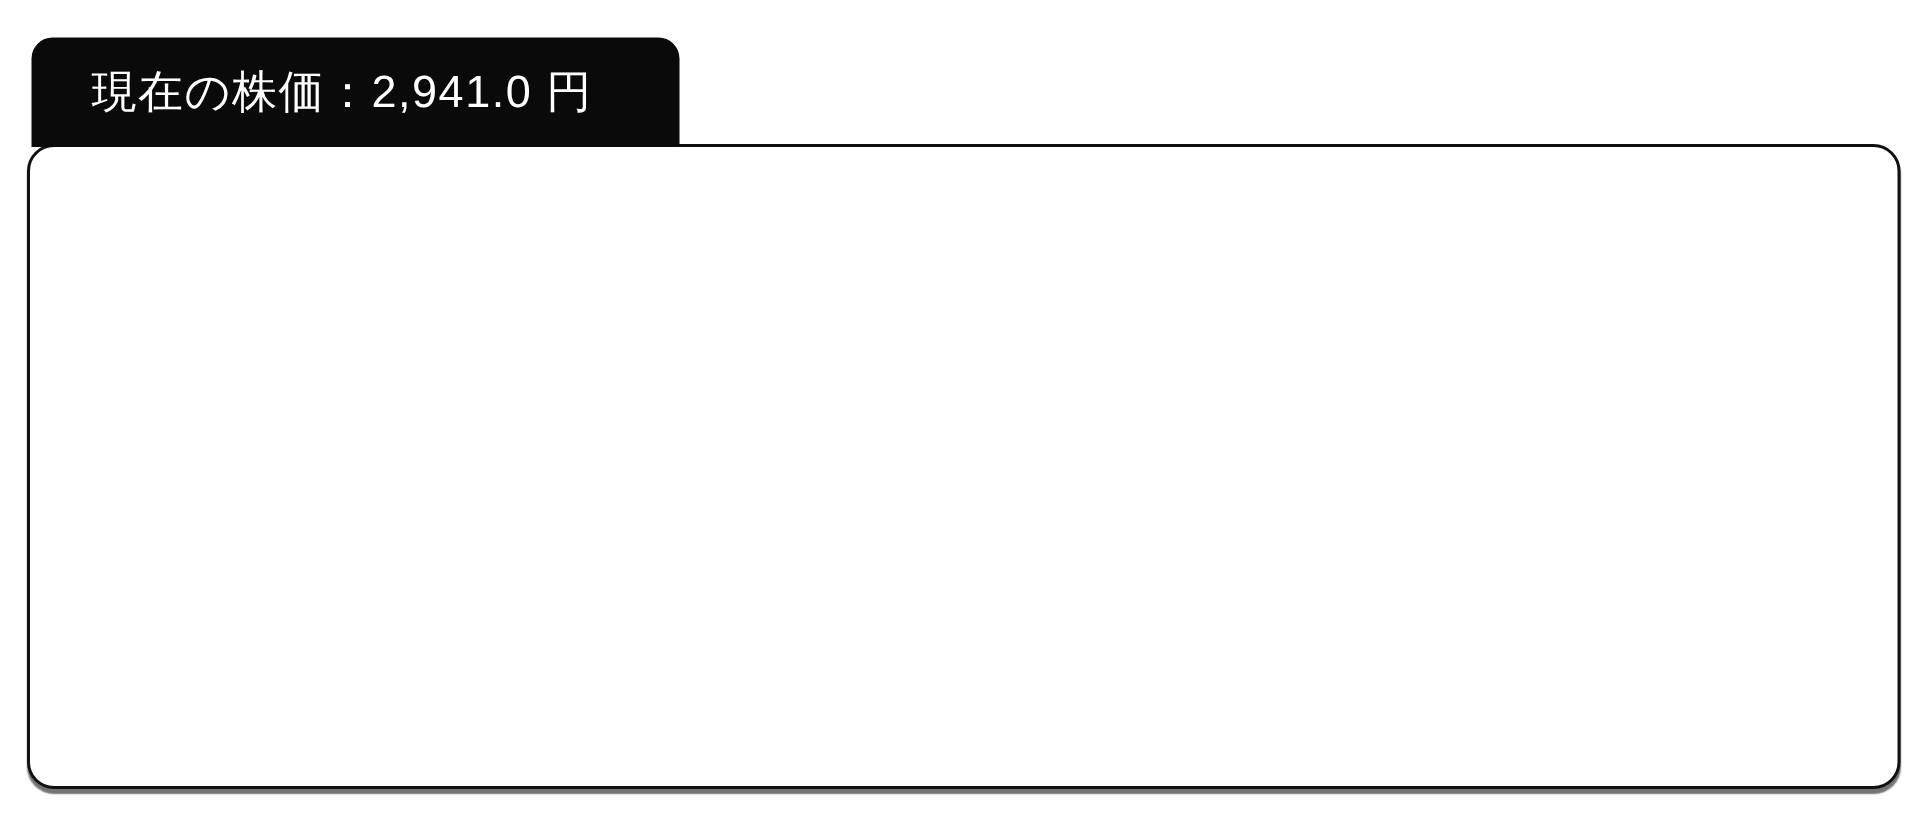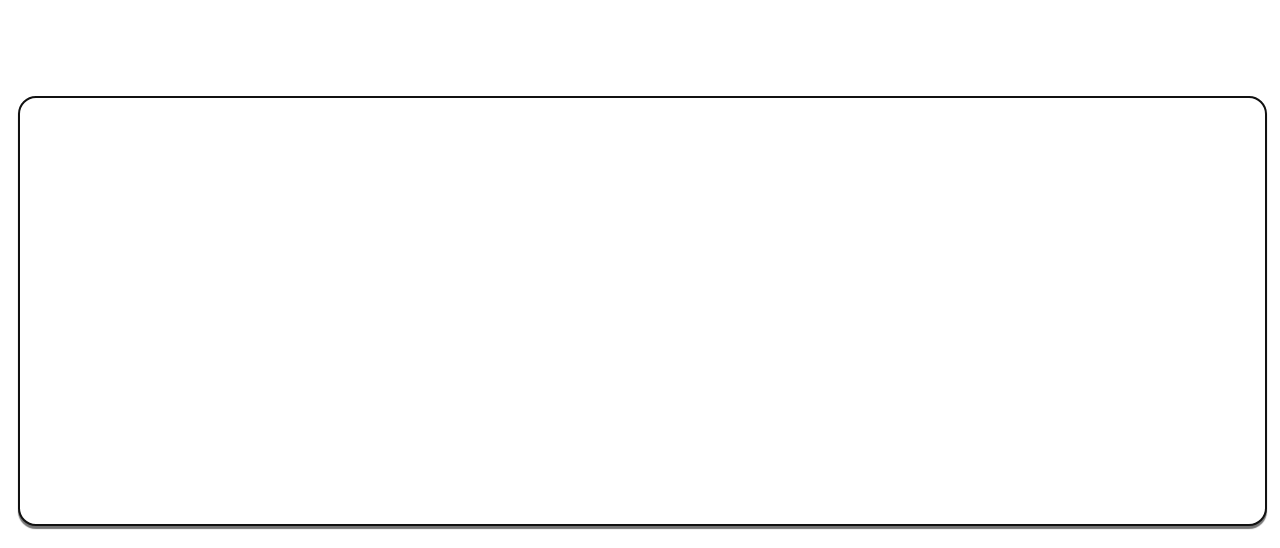--- a/index.html
+++ b/index.html
@@ -55,20 +55,23 @@
   .type-buy  .badge{background:var(--buy,#1b4254);}
   .type-sell .badge{background:var(--sell,#f6a847);}
   .type-buy  .arrow{color:var(--buy,#1b4254);}
   .type-sell .arrow{color:var(--sell,#f6a847);}
 </style>
 </head>
 <body>
 
 <div class="stage">
 
+  <div class="price-tab">
+    <span class="tab-label">現在の株価：2,941.0 円</span>
+  </div>
 
   <div class="panel"></div>
 
   <div class="row row-0 type-buy">
     <span class="price-text">2,900 円の</span>
     <span class="badge">指値買い</span>
     <span class="order-suffix">注文</span>
     <svg class="arrow" viewBox="0 0 132 18" aria-hidden="true">
       <line x1="0" y1="9" x2="116" y2="9" stroke="currentColor" stroke-width="2.5"></line>
       <polygon points="115,2.5 132,9 115,15.5" fill="currentColor"></polygon>

